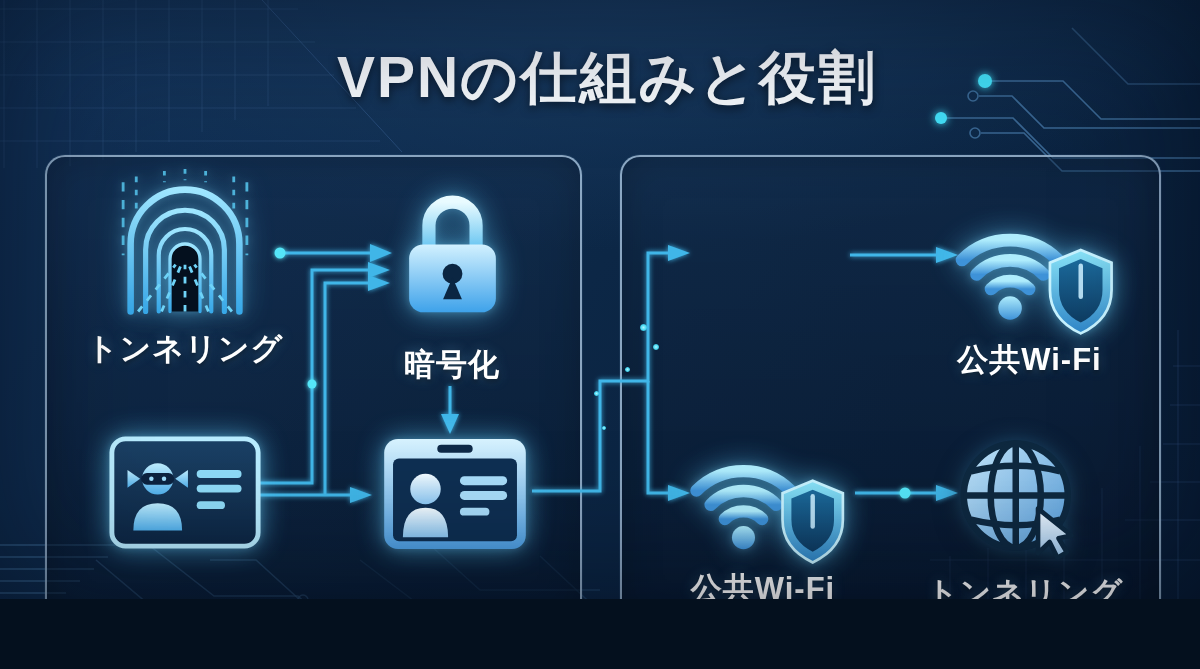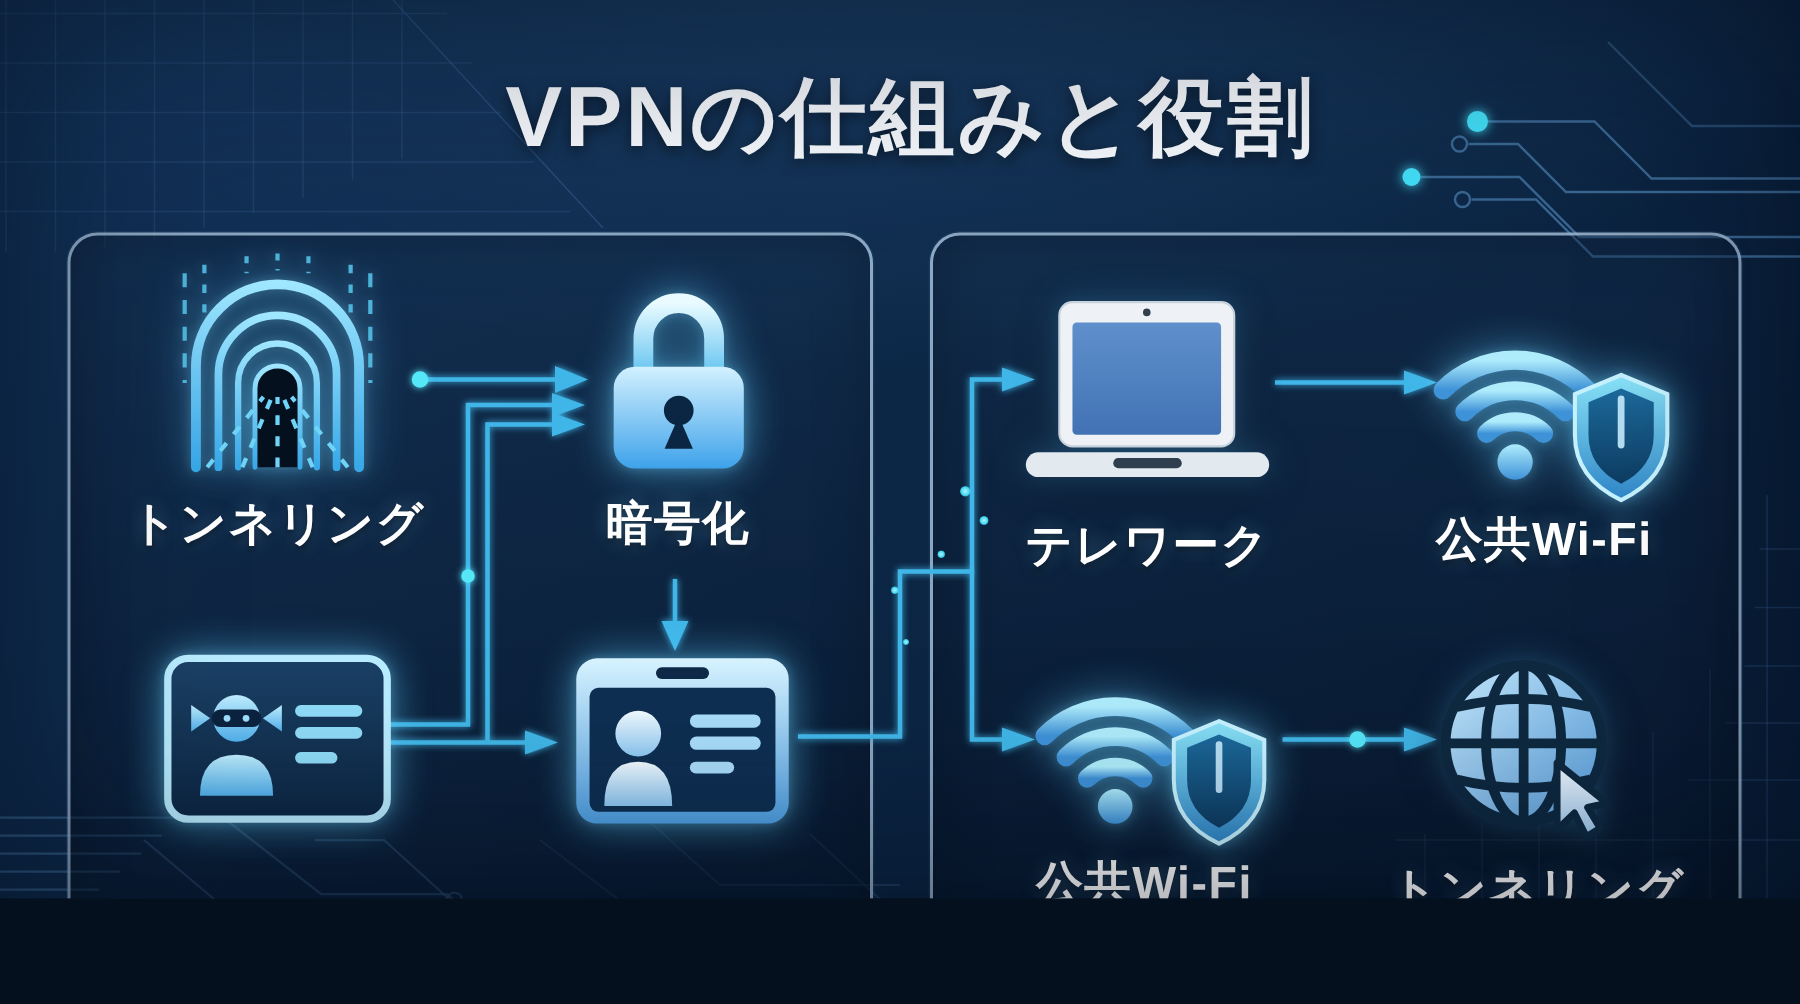--- a/index.html
+++ b/index.html
@@ -187,21 +187,21 @@
         <linearGradient id="lkB" x1="0" y1="0" x2="0" y2="1">
           <stop offset="0" stop-color="#d2f1ff"></stop>
             <stop offset="1" stop-color="#3ea2ea"></stop>
         </linearGradient>
       </defs>
       <path d="M35,70 V42 A25,25 0 0 1 85,42 V70" fill="none" stroke="url(#lkS)" stroke-width="14"></path>
       <rect x="14" y="62" width="92" height="72" rx="15" fill="url(#lkB)"></rect>
       <circle cx="60" cy="93" r="10.5" fill="#0b2642"></circle>
       <path d="M60,97 L50,120 H70 Z" fill="#0b2642"></path>
     </svg>
-    <div class="node-label" style="margin-top:10px">暗号化</div>
+    <div class="node-label" style="margin-top:26px">暗号化</div>
   </div>
 
   <div class="node" style="left:104px;top:434px;width:162px">
     <svg class="glow-cyan" width="158" height="117" viewBox="0 0 160 120">
       <defs>
         <linearGradient id="mcBg" x1="0" y1="0" x2="0" y2="1">
           <stop offset="0" stop-color="#1b4166"></stop>
             <stop offset="1" stop-color="#0d2744"></stop>
         </linearGradient>
         <linearGradient id="mcCy" x1="0" y1="0" x2="0" y2="1">
@@ -243,36 +243,20 @@
       <circle cx="45" cy="57" r="15.5" fill="url(#bdP)"></circle>
       <path d="M22,106 Q22,76 45,76 Q68,76 68,106 Z" fill="url(#bdP)"></path>
       <g fill="#a8ddfa">
         <rect x="80" y="44" width="48" height="9" rx="4.5"></rect>
         <rect x="80" y="59" width="48" height="9" rx="4.5"></rect>
         <rect x="80" y="76" width="30" height="8" rx="4"></rect>
       </g>
     </svg>
   </div>
 
-  <div class="node" style="left:650px;top:197px;width:230px">
-    <svg class="glow-soft" width="170" height="142" viewBox="0 0 175 145">
-      <defs>
-        <linearGradient id="lpS" x1="0" y1="0" x2="0" y2="1">
-          <stop offset="0" stop-color="#5f90cc"></stop>
-            <stop offset="1" stop-color="#4272b4"></stop>
-        </linearGradient>
-      </defs>
-      <rect x="27" y="4" width="120" height="99" rx="9" fill="#eef2f6" stroke="#c8d2dc" stroke-width="1.5"></rect>
-      <circle cx="87" cy="11" r="2.6" fill="#33414f"></circle>
-      <rect x="36" y="18" width="102" height="77" rx="3" fill="url(#lpS)"></rect>
-      <rect x="4" y="107" width="167" height="17" rx="8.5" fill="#e2e9ef"></rect>
-      <rect x="64" y="111" width="47" height="7" rx="3.5" fill="#2f3e4e"></rect>
-    </svg>
-    <div class="node-label" style="margin-top:4px">テレワーク</div>
-  </div>
 
   <div class="node" style="left:912px;top:192px;width:235px">
     <svg class="glow-cyan" width="190" height="145" viewBox="0 0 200 160">
       <defs>
         <linearGradient id="wfA" x1="0" y1="0" x2="0" y2="1">
           <stop offset="0" stop-color="#aeecfc"></stop>
             <stop offset="1" stop-color="#3e92d8"></stop>
         </linearGradient>
         <linearGradient id="shO" x1="0" y1="0" x2="0" y2="1">
           <stop offset="0" stop-color="#8ae4f8"></stop>

